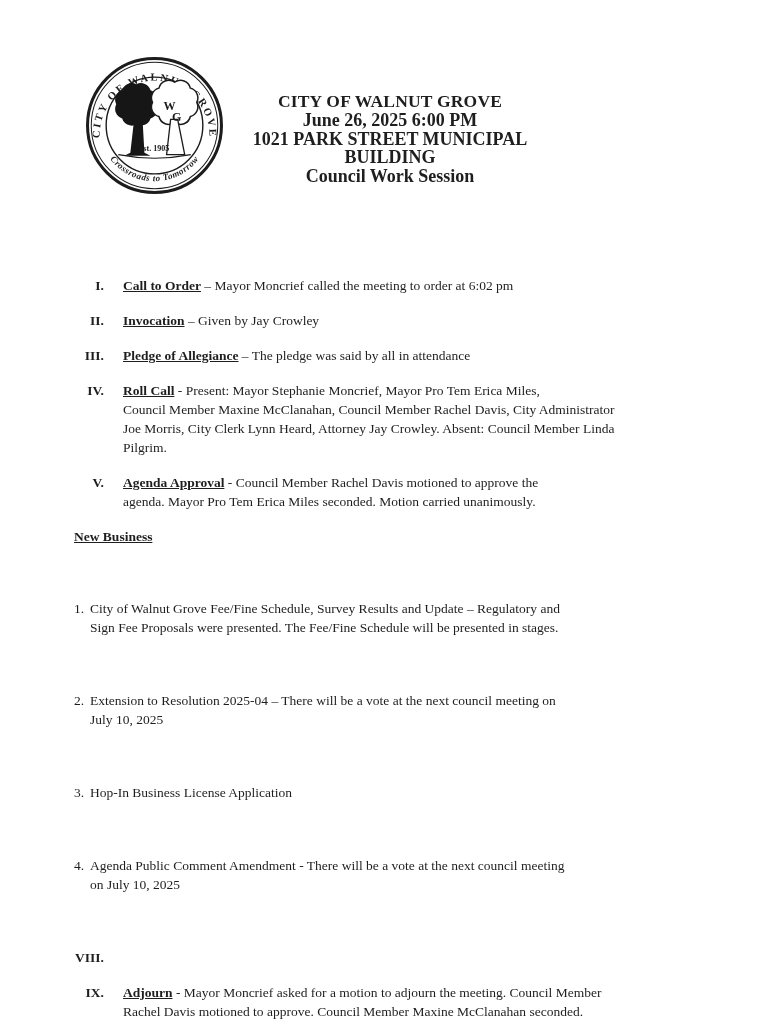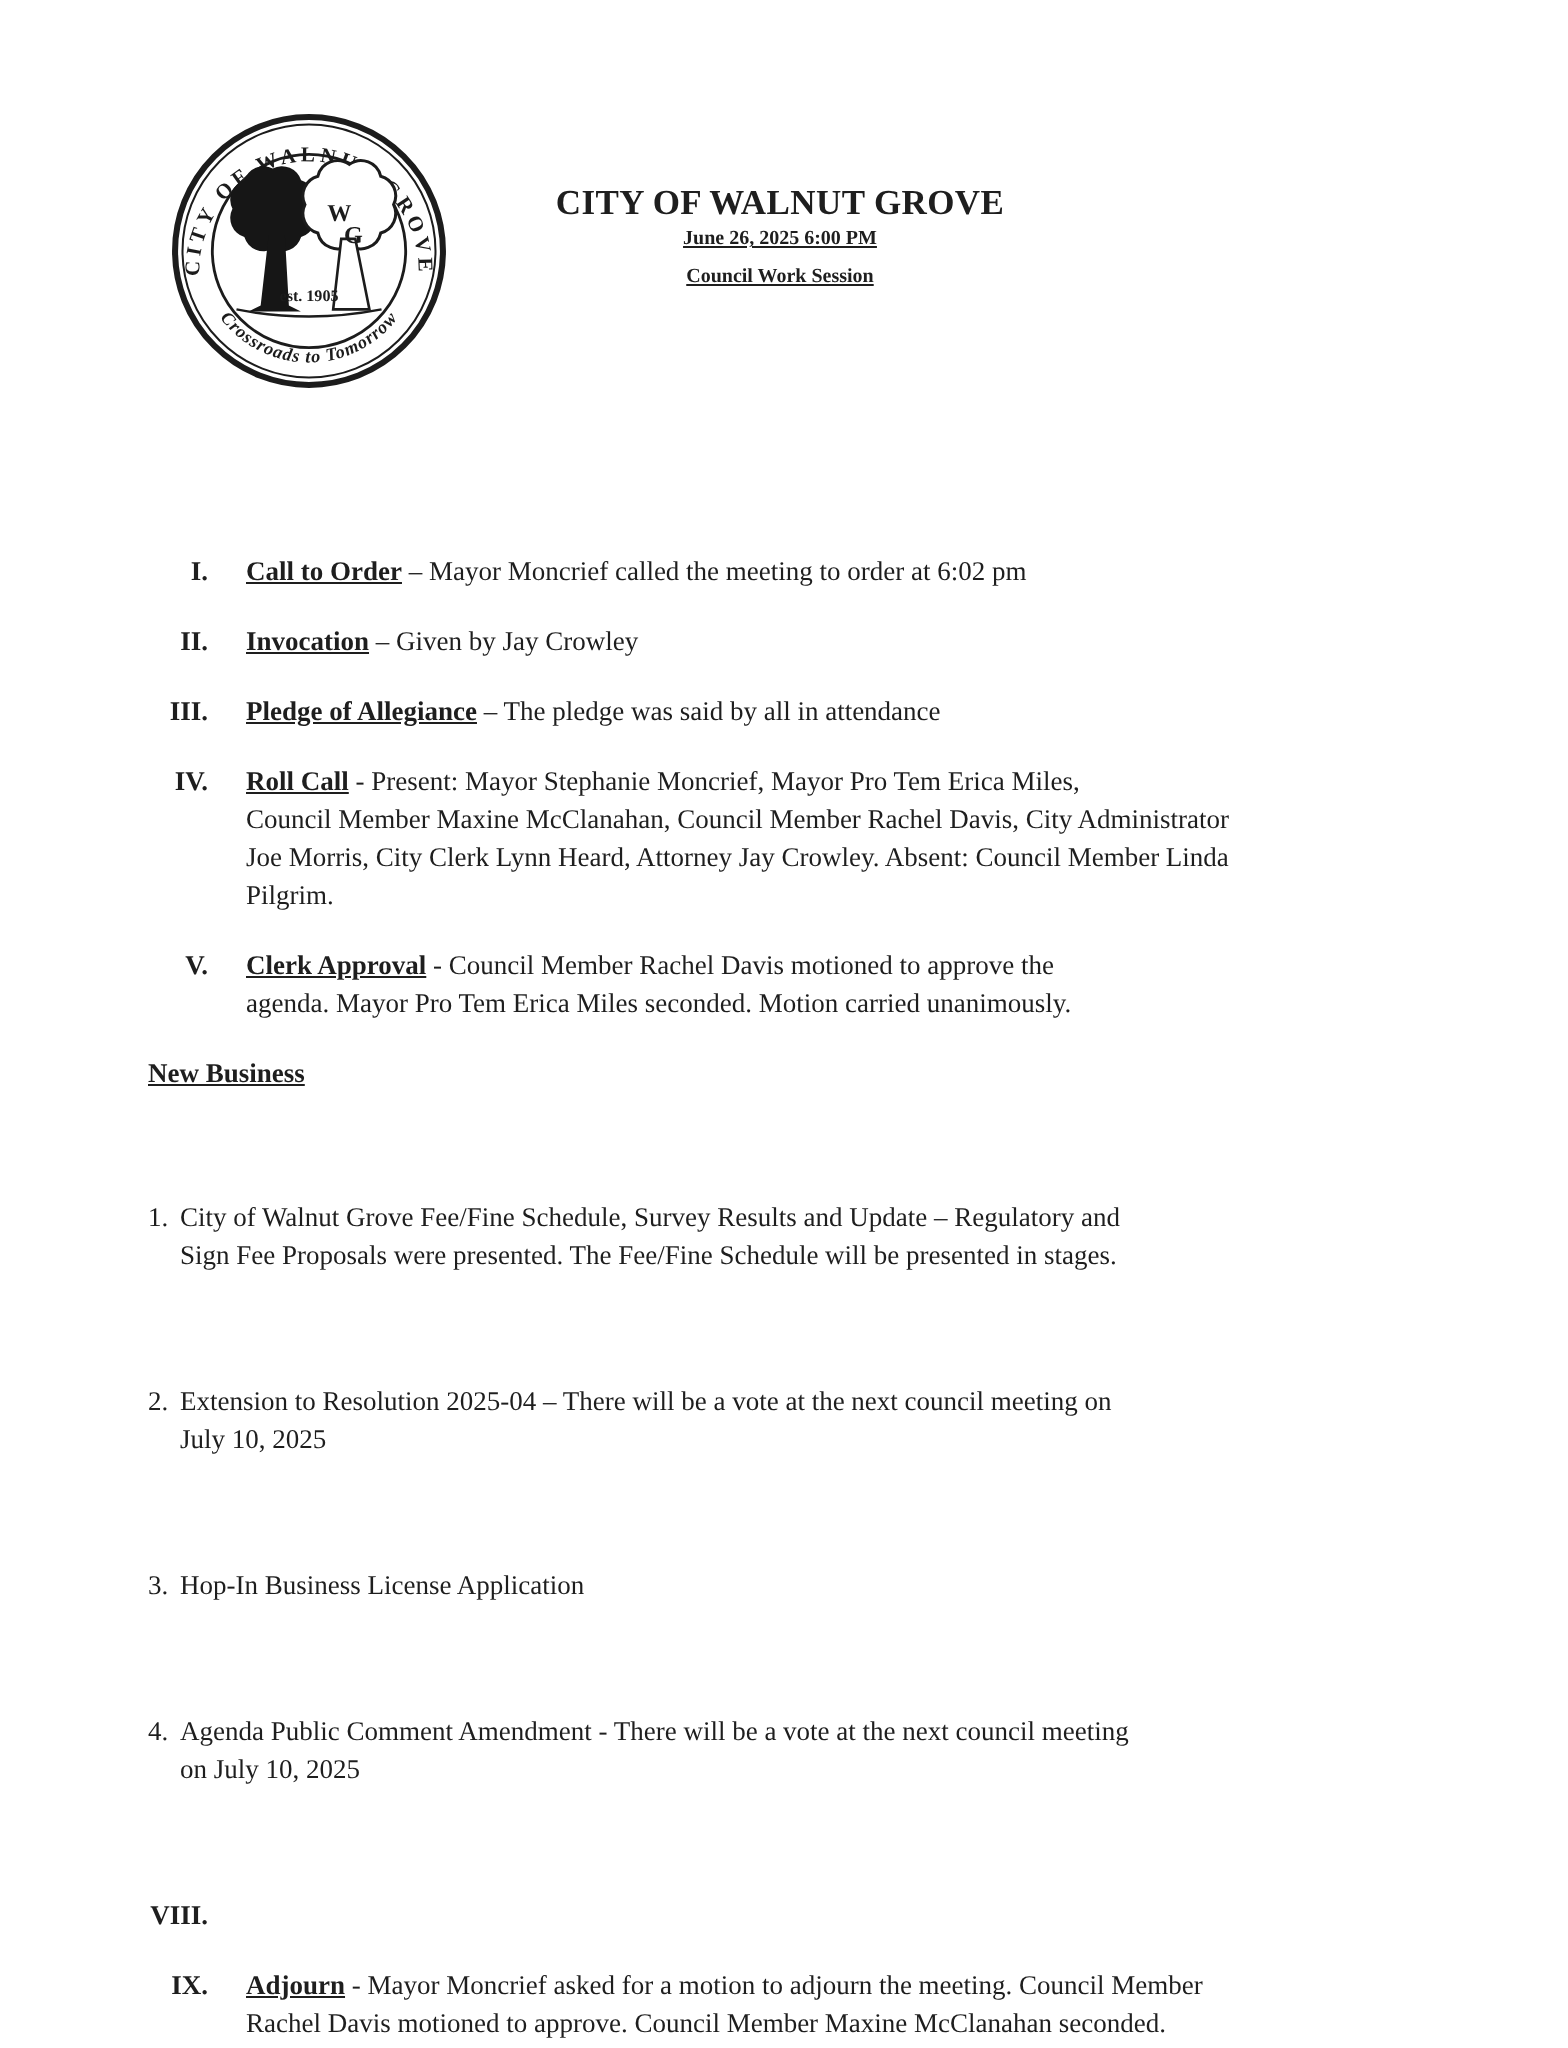--- a/index.html
+++ b/index.html
@@ -8,21 +8,21 @@
     width:784px;height:1024px;
     background:#ffffff;
     font-family:"Liberation Serif","DejaVu Serif",serif;
     color:#1e1e1e;
     overflow:hidden;
   }
   
   .seal{position:absolute;left:84px;top:55px;width:141px;height:141px;}
   .title-block{position:absolute;left:222px;top:91px;width:336px;text-align:center;}
   .title-main{font-size:17.5px;font-weight:bold;line-height:20px;letter-spacing:.2px;}
-  .title-sub{font-size:10px;font-weight:bold;line-height:18.6px;text-decoration:underline;}
+  .title-sub{font-size:18px;font-weight:bold;line-height:18.6px;}
   
   .minutes{position:absolute;left:55px;top:276px;width:690px;font-size:13.5px;line-height:19px;}
   .item{display:flex;margin-bottom:16px;}
   .numeral{flex:none;width:49px;text-align:right;font-weight:bold;}
   .item-text{margin-left:19px;width:578px;white-space:pre-wrap;}
   .label{font-weight:bold;text-decoration:underline;}
   .body{font-weight:normal;margin-top:40px;}
   .sublist{margin-top:15px;}
   .subitem{display:flex;margin-bottom:16px;}
   .subitem:last-child{margin-bottom:0;}
@@ -60,20 +60,21 @@
       <text x="70" y="95" font-size="8" font-weight="bold" text-anchor="middle" font-family="Liberation Serif, DejaVu Serif, serif">est. 1905</text>
       <text font-size="9" font-style="italic" font-weight="bold" letter-spacing="0.5" font-family="Liberation Serif, DejaVu Serif, serif">
         <textPath href="#arcBottom" startOffset="50%" text-anchor="middle">“Crossroads to Tomorrow”</textPath>
       </text>
     </svg>
   </div>
 
   <div class="title-block">
     <div class="title-main">CITY OF WALNUT GROVE</div>
     <div class="title-sub">June 26, 2025 6:00 PM</div>
+    <div class="title-sub">1021 PARK STREET MUNICIPAL BUILDING</div>
     <div class="title-sub">Council Work Session</div>
   </div>
 
   <div class="minutes">
 
     <div class="item">
       <div class="numeral">I.</div>
       <div class="item-text"><span class="label">Call to Order</span><span class="body"> – Mayor Moncrief called the meeting to order at 6:02 pm</span></div>
     </div>
 
@@ -90,21 +91,21 @@
     <div class="item">
       <div class="numeral">IV.</div>
       <div class="item-text"><span class="label">Roll Call</span><span class="body"> - Present: Mayor Stephanie Moncrief, Mayor Pro Tem Erica Miles,
 Council Member Maxine McClanahan, Council Member Rachel Davis, City Administrator
 Joe Morris, City Clerk Lynn Heard, Attorney Jay Crowley. Absent: Council Member Linda
 Pilgrim.</span></div>
     </div>
 
     <div class="item">
       <div class="numeral">V.</div>
-      <div class="item-text"><span class="label">Clerk Approval</span><span class="body"> - Council Member Rachel Davis motioned to approve the
+      <div class="item-text"><span class="label">Agenda Approval</span><span class="body"> - Council Member Rachel Davis motioned to approve the
 agenda. Mayor Pro Tem Erica Miles seconded. Motion carried unanimously.</span></div>
     </div>
 
 
     <div class="item">
       <div class="item-text"><span class="label">New Business</span><span class="body"></span><div class="sublist">
           <div class="subitem">
             <div class="subnum">1.</div>
             <div class="subtext">City of Walnut Grove Fee/Fine Schedule, Survey Results and Update – Regulatory and
 Sign Fee Proposals were presented. The Fee/Fine Schedule will be presented in stages.</div>

